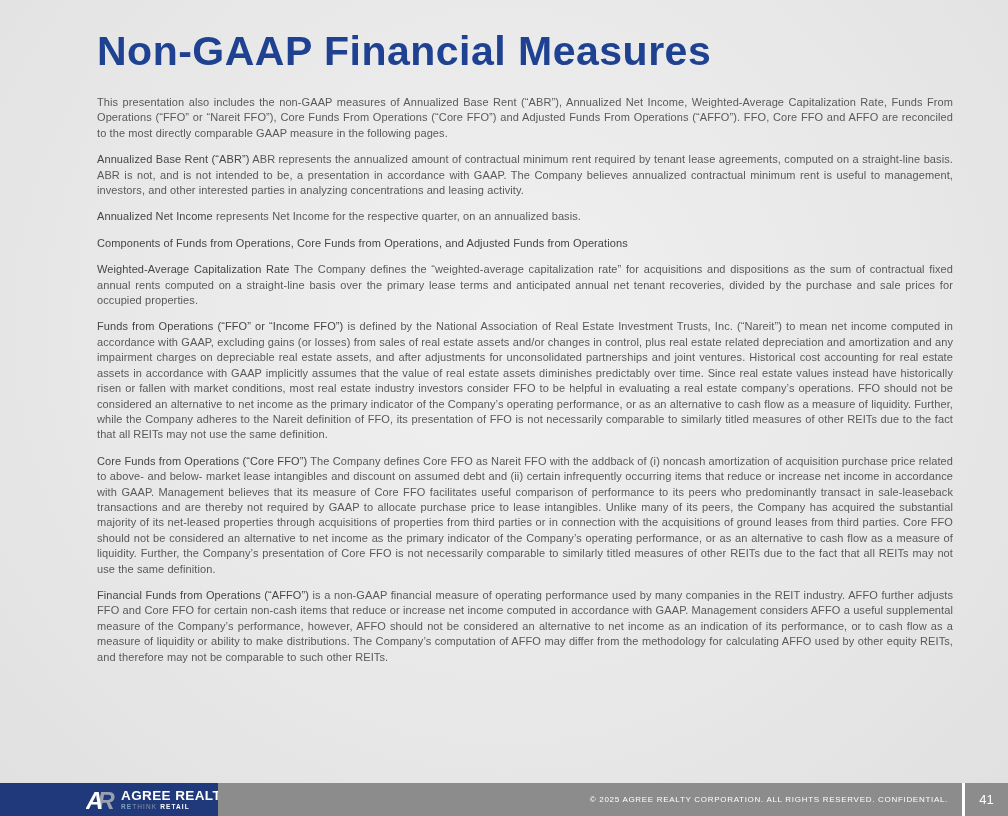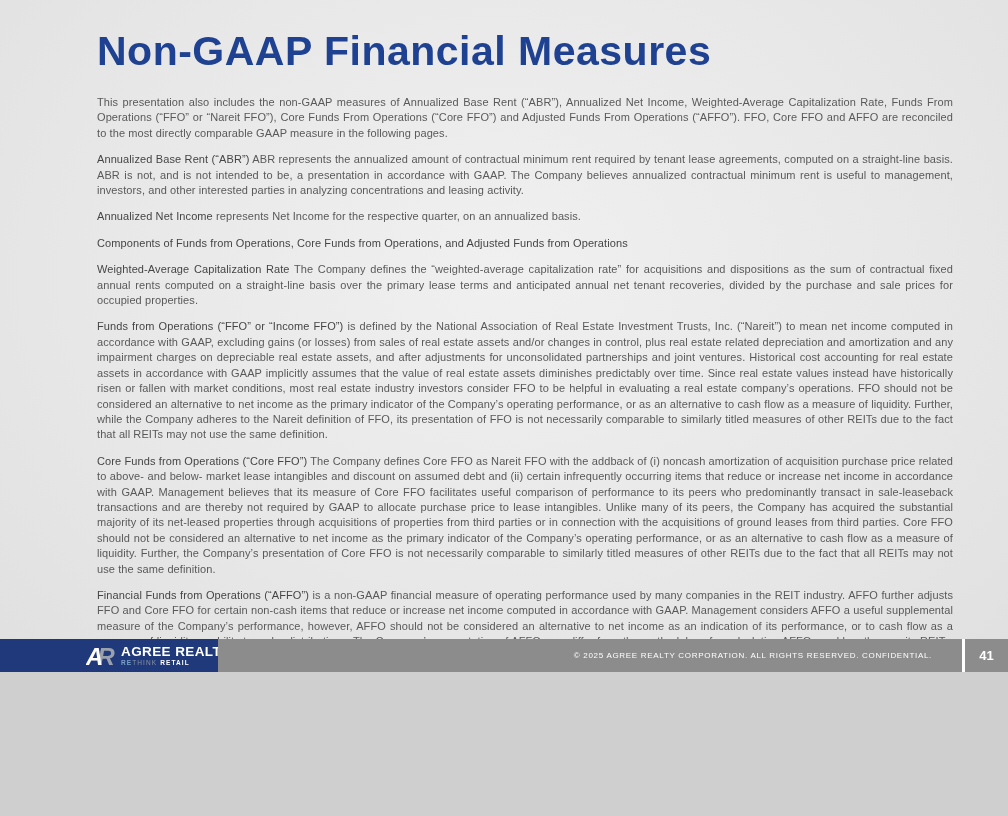--- a/index.html
+++ b/index.html
@@ -1,19 +1,19 @@
 <!DOCTYPE html>
 <html><head>
 <meta charset="utf-8">
 <style>
   * { margin:0; padding:0; box-sizing:border-box; }
   html,body { background:#cfcfcf; }
   .slide {
     position:relative;
-    width:1008px; height:672px;
+    width:1008px; height:816px;
     margin:0 auto;
     background: radial-gradient(ellipse at 50% 40%, #f0f0f0 0%, #e8e8e8 55%, #e0e0e0 100%);
     font-family:"Liberation Sans", sans-serif;
     overflow:hidden;
   }
   .content {
     position:absolute;
     left:97px; right:55px; top:28px;
   }
   h1.title {
@@ -71,36 +71,36 @@
   }
   .logo-tagline .tg-re     { color:#7ba0c8; font-weight:700; }
   .logo-tagline .tg-think  { color:#8d94a3; font-weight:400; }
   .logo-tagline .tg-retail { color:#ffffff; font-weight:700; margin-left:3px; }
   .footer-mid {
     flex:1;
     background:#8c8c8c;
     display:flex;
     align-items:center;
     justify-content:flex-end;
-    padding-right:30px;
+    padding-right:14px;
     color:#ffffff;
     font-size:8px;
     letter-spacing:0.7px;
     white-space:nowrap;
   }
   .footer-page {
     width:46px;
     background:#8c8c8c;
     border-left:3px solid #ffffff;
     display:flex;
     align-items:center;
     justify-content:center;
     color:#ffffff;
     font-size:13px;
-    font-weight:700;
+    font-weight:400;
   }
 </style>
 </head>
 <body>
 
 <div class="slide">
 
   <div class="content">
     <h1 class="title">Non-GAAP Financial Measures</h1>
 

